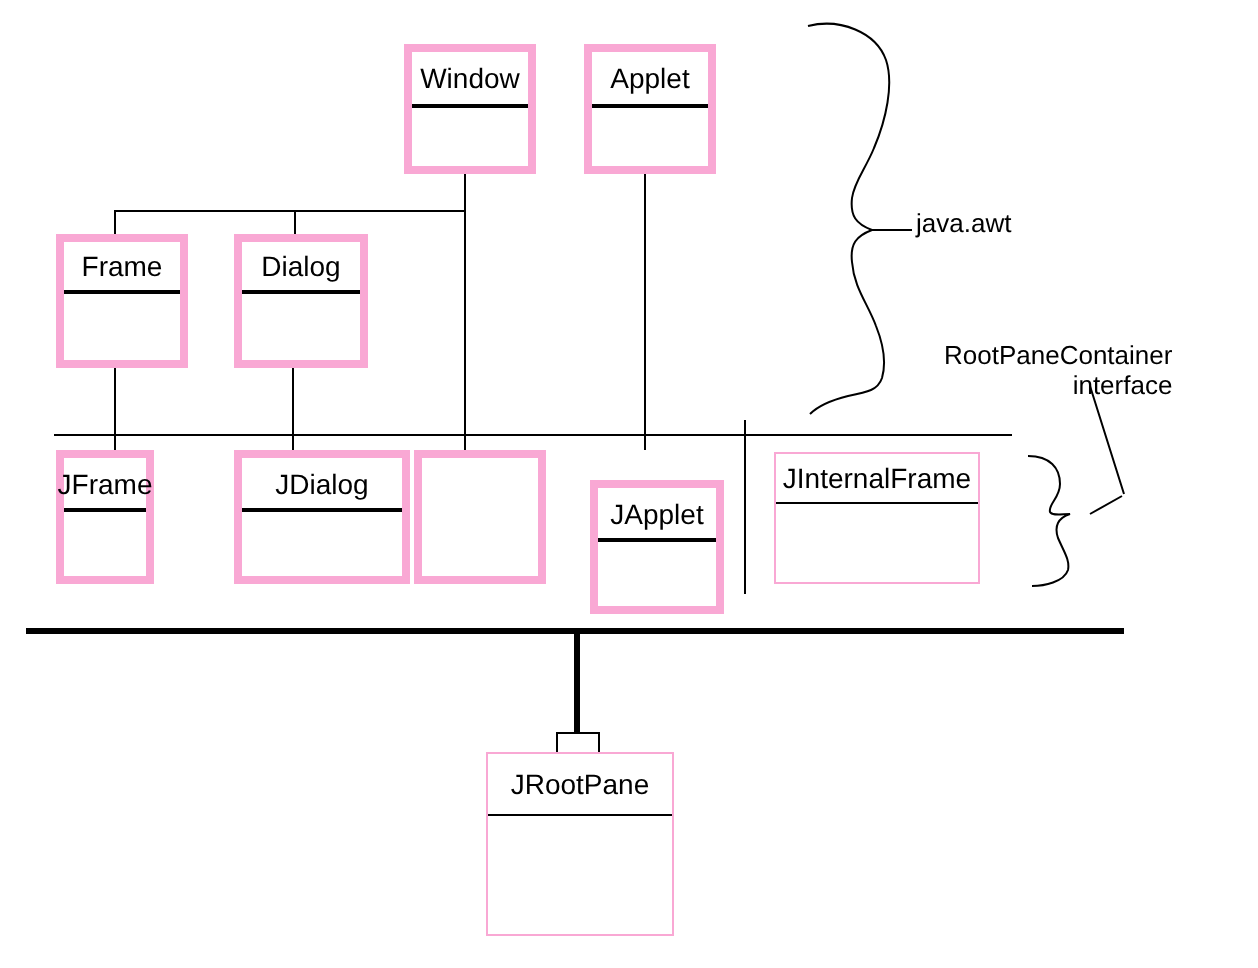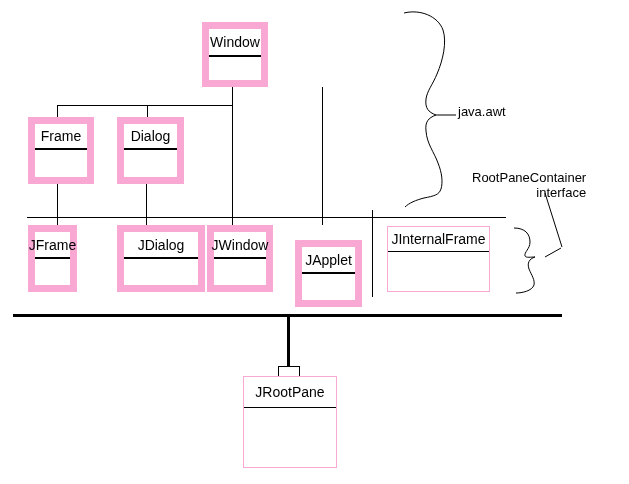--- a/index.html
+++ b/index.html
@@ -4,21 +4,21 @@
 <style>
   html,body{margin:0;padding:0;background:#ffffff;}
   .stage{
     position:relative;width:629px;height:484px;background:#ffffff;
     font-family:"Liberation Sans","DejaVu Sans",sans-serif;color:#000;
     overflow:hidden;
   }
   .lines-layer{position:absolute;left:0;top:0;width:629px;height:484px;}
   .cbox{
     position:absolute;box-sizing:border-box;background:#ffffff;
-    border:7px solid #f9a8d4;display:flex;flex-direction:column;
+    border:4px solid #f9a8d4;display:flex;flex-direction:column;
   }
   .cbox.thin{border-width:1px;justify-content:flex-end;}
   .cbox .title{
     box-sizing:content-box;border-bottom:2px solid #000;
     display:flex;align-items:center;justify-content:center;
     font-size:14px;line-height:14px;white-space:nowrap;
   }
   .cbox.thin .title{border-bottom-width:1px;}
   .cbox .attrs{flex:1;}
   .tab{
@@ -62,20 +62,26 @@
 
     <path d="M545,193 L562,247 M545,257 L561,248"></path>
   </svg>
 
   <div class="cbox" style="left:202px;top:22px;width:66px;height:65px">
     <div class="title" style="height:26px">
       <span>Window</span>
     </div>
       <div class="attrs"></div>
   </div>
+  <div class="cbox" style="left:292px;top:22px;width:66px;height:65px">
+    <div class="title" style="height:26px">
+      <span>Applet</span>
+    </div>
+      <div class="attrs"></div>
+  </div>
 
   <div class="cbox" style="left:28px;top:117px;width:66px;height:67px">
     <div class="title" style="height:24px">
       <span>Frame</span>
     </div>
       <div class="attrs"></div>
   </div>
   <div class="cbox" style="left:117px;top:117px;width:67px;height:67px">
     <div class="title" style="height:24px">
       <span>Dialog</span>
@@ -89,23 +95,20 @@
     </div>
       <div class="attrs"></div>
   </div>
   <div class="cbox" style="left:117px;top:225px;width:88px;height:67px">
     <div class="title" style="height:25px">
       <span>JDialog</span>
     </div>
       <div class="attrs"></div>
   </div>
   <div class="cbox" style="left:207px;top:225px;width:66px;height:67px">
-    <div class="title" style="height:25px">
-      <span>JWindow</span>
-    </div>
       <div class="attrs"></div>
   </div>
   <div class="cbox" style="left:295px;top:240px;width:67px;height:67px">
     <div class="title" style="height:25px">
       <span>JApplet</span>
     </div>
       <div class="attrs"></div>
   </div>
   <div class="cbox thin" style="left:387px;top:226px;width:103px;height:66px">
     <div class="title" style="height:24px">

